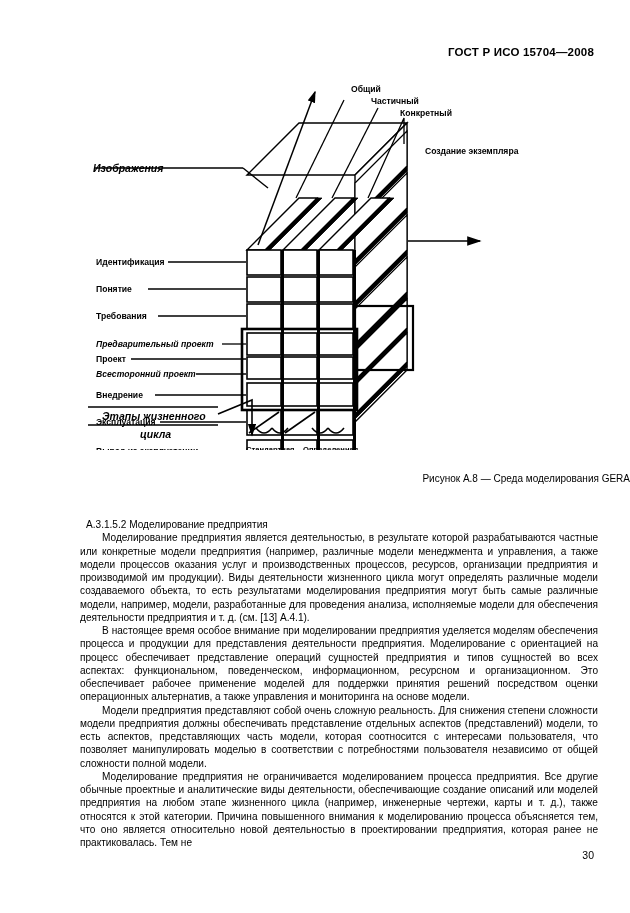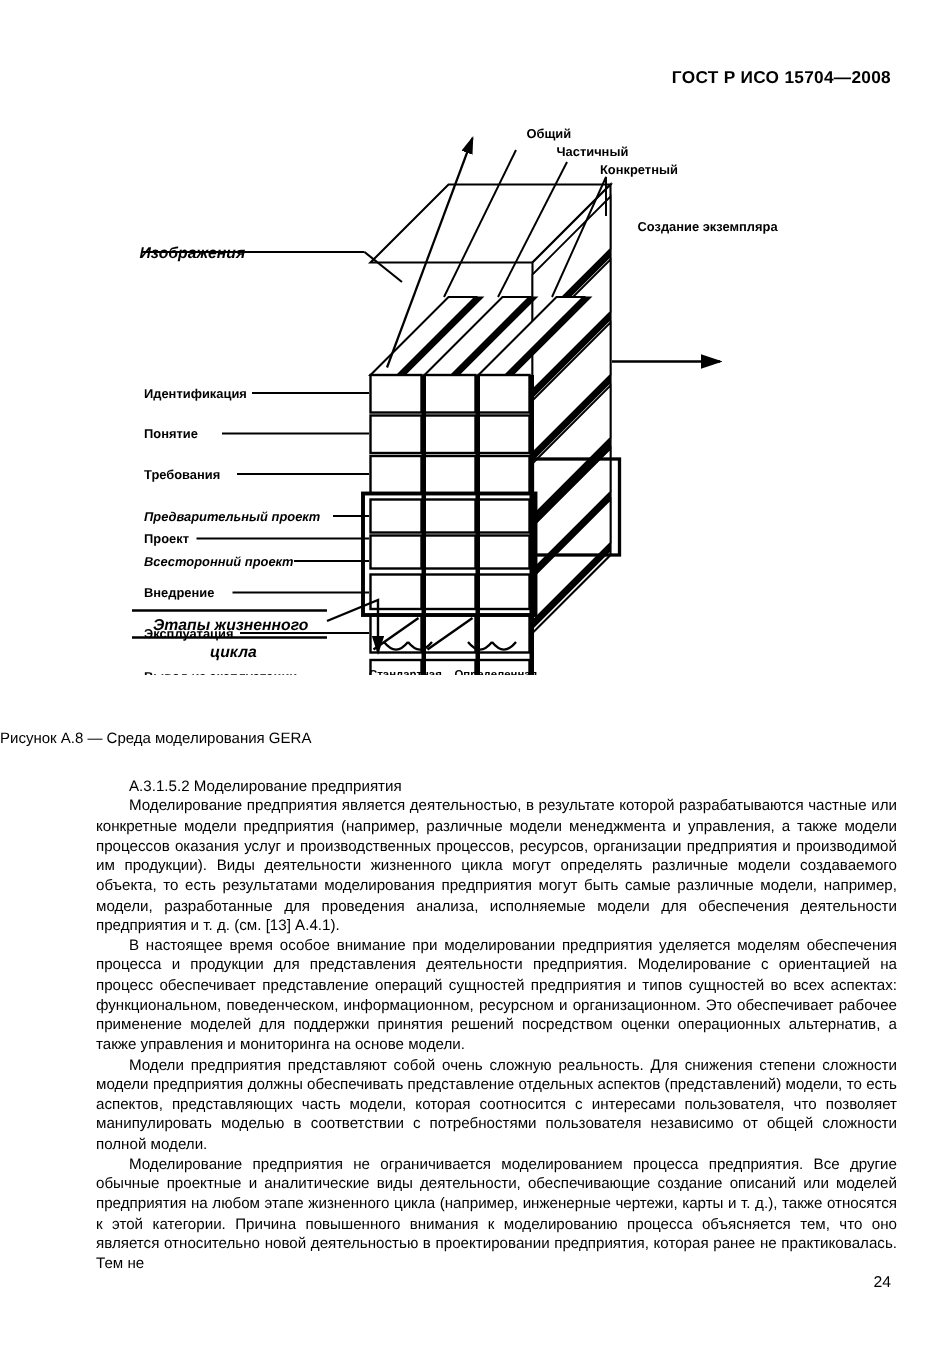--- a/index.html
+++ b/index.html
@@ -27,32 +27,32 @@
   }
   .figure svg{display:block;}
 
   
   .note{
     position:absolute;left:48px;width:534px;top:455px;
     font-size:9.4px;line-height:13.4px;color:#000;text-align:justify;
   }
   .note .sp{letter-spacing:2.1px;}
   .caption{
-    position:absolute;left:0;width:630px;top:487px;
-    text-align:left;font-size:10px;color:#000;
+    position:absolute;left:0;width:630px;top:473px;
+    text-align:right;font-size:10px;color:#000;
   }
 
   
   .body-text{
     position:absolute;left:64px;width:534px;top:518px;
     font-size:10.1px;line-height:13.25px;color:#000;
     text-align:justify;
   }
   .body-text p{margin:0;text-align:justify;text-justify:inter-word;}
-  .body-text p.indent{text-indent:22px;}
+  .body-text p.indent{text-indent:22px;margin-left:16px;}
   .heading{font-size:10.1px;text-indent:22px;margin:0;}
 
   
   .page-number{
     position:absolute;right:36px;bottom:52px;
     font-size:10.5px;color:#000;
   }
 
   
   text{font-family:"Liberation Sans", sans-serif;}
@@ -229,15 +229,15 @@
   <div class="caption">Рисунок А.8 — Среда моделирования GERA</div>
 
   <div class="body-text">
     <p class="heading">А.3.1.5.2 Моделирование предприятия</p>
     <p class="indent">Моделирование предприятия является деятельностью, в результате которой разрабатываются частные или конкретные модели предприятия (например, различные модели менеджмента и управления, а также модели процессов оказания услуг и производственных процессов, ресурсов, организации предприятия и производимой им продукции). Виды деятельности жизненного цикла могут определять различные модели создаваемого объекта, то есть результатами моделирования предприятия могут быть самые различные модели, например, модели, разработанные для проведения анализа, исполняемые модели для обеспечения деятельности предприятия и т. д. (см. [13] А.4.1).</p>
     <p class="indent">В настоящее время особое внимание при моделировании предприятия уделяется моделям обеспечения процесса и продукции для представления деятельности предприятия. Моделирование с ориентацией на процесс обеспечивает представление операций сущностей предприятия и типов сущностей во всех аспектах: функциональном, поведенческом, информационном, ресурсном и организационном. Это обеспечивает рабочее применение моделей для поддержки принятия решений посредством оценки операционных альтернатив, а также управления и мониторинга на основе модели.</p>
     <p class="indent">Модели предприятия представляют собой очень сложную реальность. Для снижения степени сложности модели предприятия должны обеспечивать представление отдельных аспектов (представлений) модели, то есть аспектов, представляющих часть модели, которая соотносится с интересами пользователя, что позволяет манипулировать моделью в соответствии с потребностями пользователя независимо от общей сложности полной модели.</p>
     <p class="indent">Моделирование предприятия не ограничивается моделированием процесса предприятия. Все другие обычные проектные и аналитические виды деятельности, обеспечивающие создание описаний или моделей предприятия на любом этапе жизненного цикла (например, инженерные чертежи, карты и т. д.), также относятся к этой категории. Причина повышенного внимания к моделированию процесса объясняется тем, что оно является относительно новой деятельностью в проектировании предприятия, которая ранее не практиковалась. Тем не</p>
   </div>
 
-  <div class="page-number">24</div>
+  <div class="page-number">30</div>
 
 </div>
 
 </body></html>

